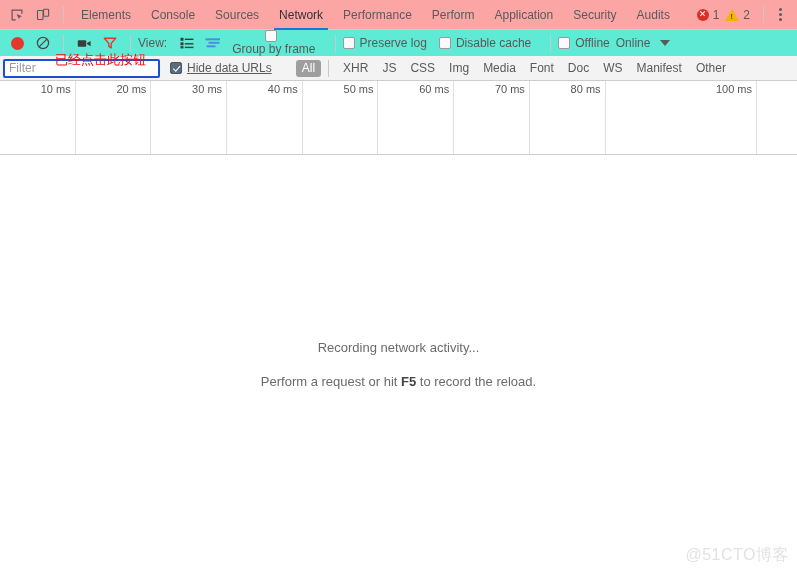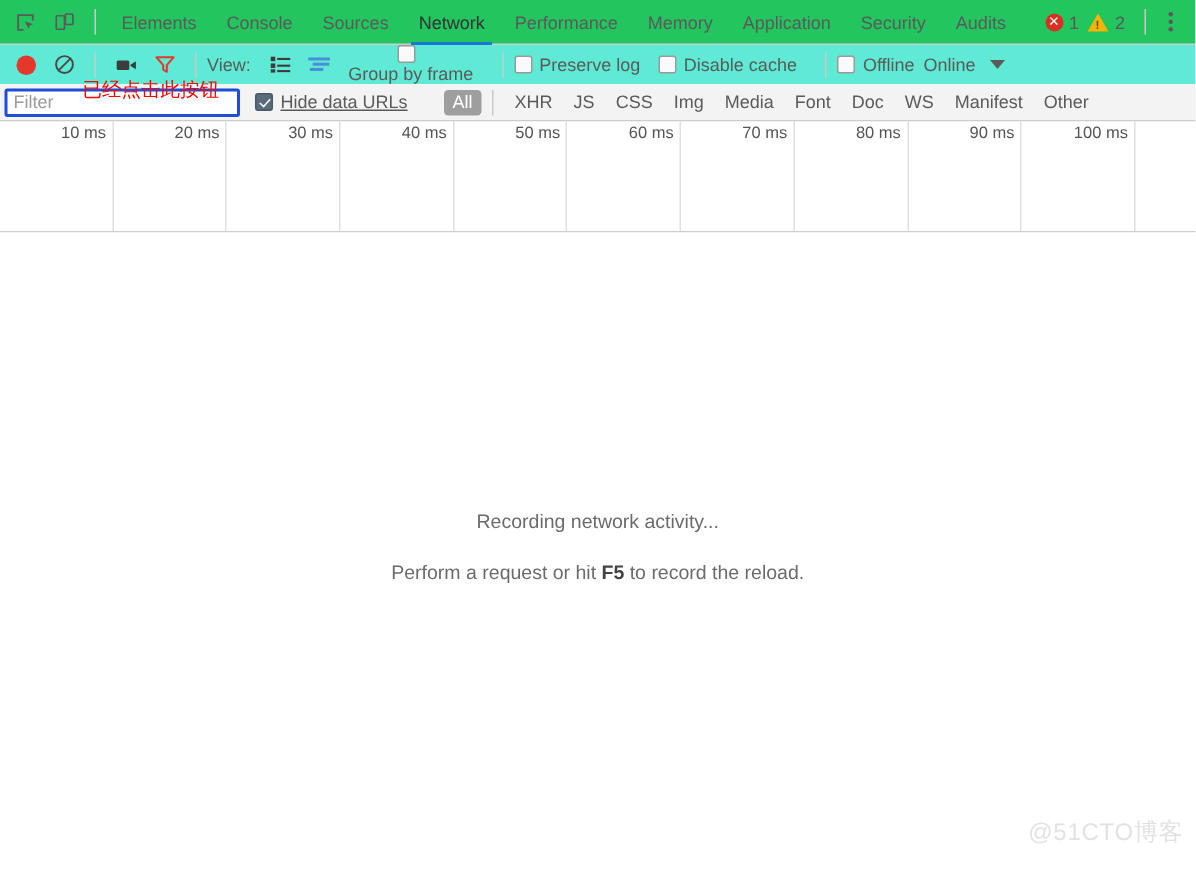--- a/index.html
+++ b/index.html
@@ -15,21 +15,21 @@
     width: 797px; height: 580px;
     background: #ffffff;
   }
 
   
   .tabbar {
     position: relative;
     display: flex;
     align-items: center;
     height: 30px;
-    background: #22c55e;
+    background: #fca5a5;
     border-bottom: 1px solid #cdcdcd;
     padding: 0 6px 0 4px;
   }
   .icon-btn {
     width: 26px; height: 24px;
     display: flex; align-items: center; justify-content: center;
     flex: 0 0 auto;
   }
   .vsep {
     width: 1px; height: 17px;
@@ -252,21 +252,21 @@
       </svg>
     </div>
     <div class="vsep"></div>
 
     <div class="tabs">
       <div class="tab">Elements</div>
       <div class="tab">Console</div>
       <div class="tab">Sources</div>
       <div class="tab active">Network</div>
       <div class="tab">Performance</div>
-      <div class="tab">Memory</div>
+      <div class="tab">Perform</div>
       <div class="tab">Application</div>
       <div class="tab">Security</div>
       <div class="tab">Audits</div>
     </div>
 
     <div class="tabbar-right">
       <div class="badge">
         <span class="err-dot">✕</span>
         <span class="num">1</span>
       </div>
@@ -389,23 +389,20 @@
     </div>
     <div class="tick" style="left:378.5px;width:75.7px;">
       <span>60 ms</span>
     </div>
     <div class="tick" style="left:454.2px;width:75.7px;">
       <span>70 ms</span>
     </div>
     <div class="tick" style="left:529.9px;width:75.7px;">
       <span>80 ms</span>
     </div>
-    <div class="tick" style="left:605.6px;width:75.7px;">
-      <span>90 ms</span>
-    </div>
     <div class="tick" style="left:681.3px;width:75.7px;">
       <span>100 ms</span>
     </div>
     <div class="tick" style="left:757px;width:75.7px;">
       
     </div>
   </div>
 
   <div class="content">
     <div class="msg1">Recording network activity...</div>

